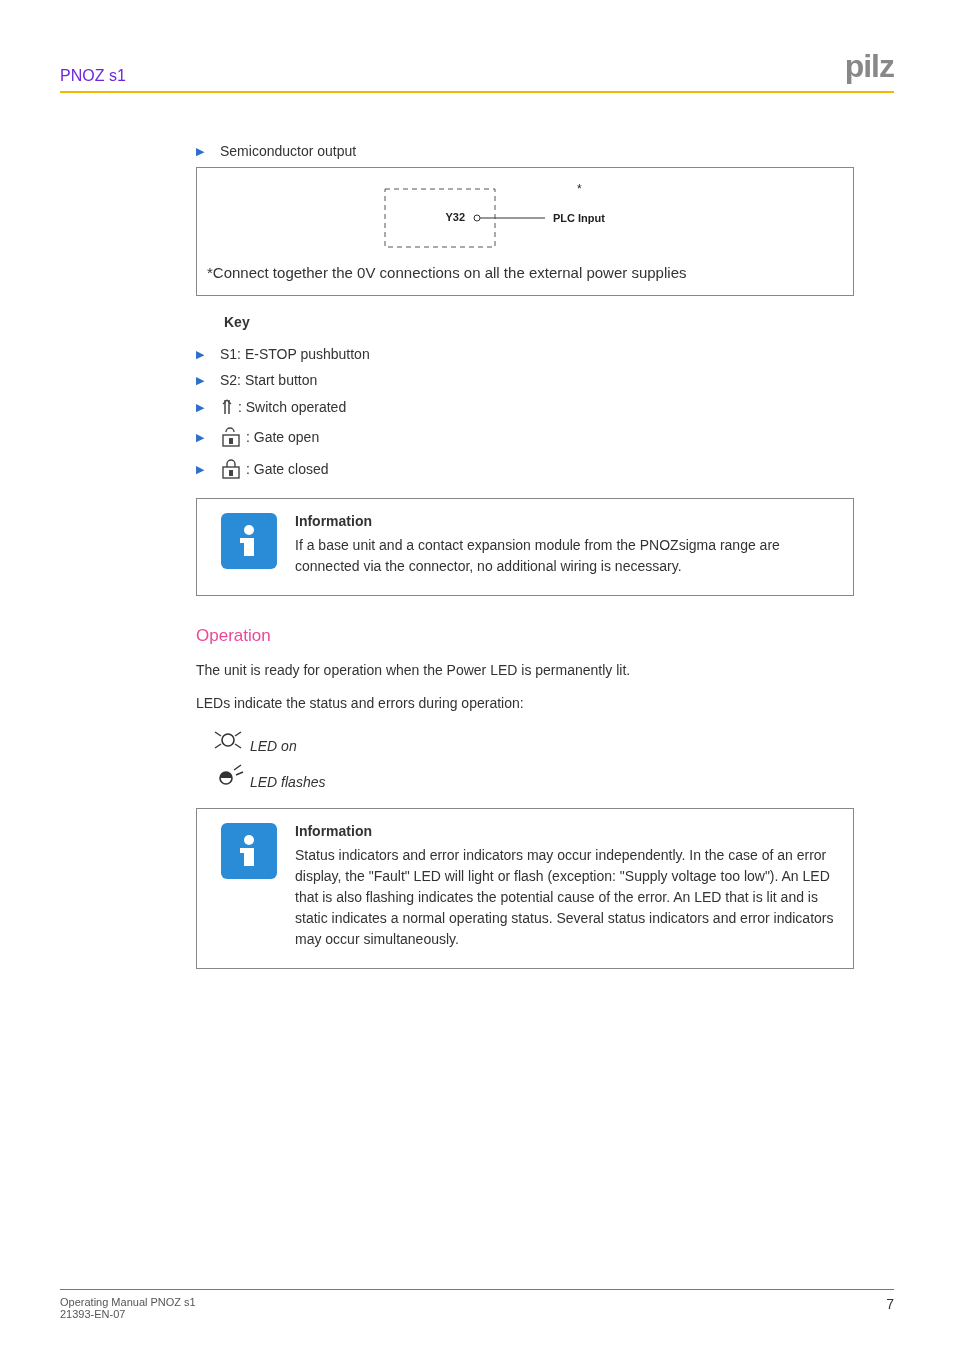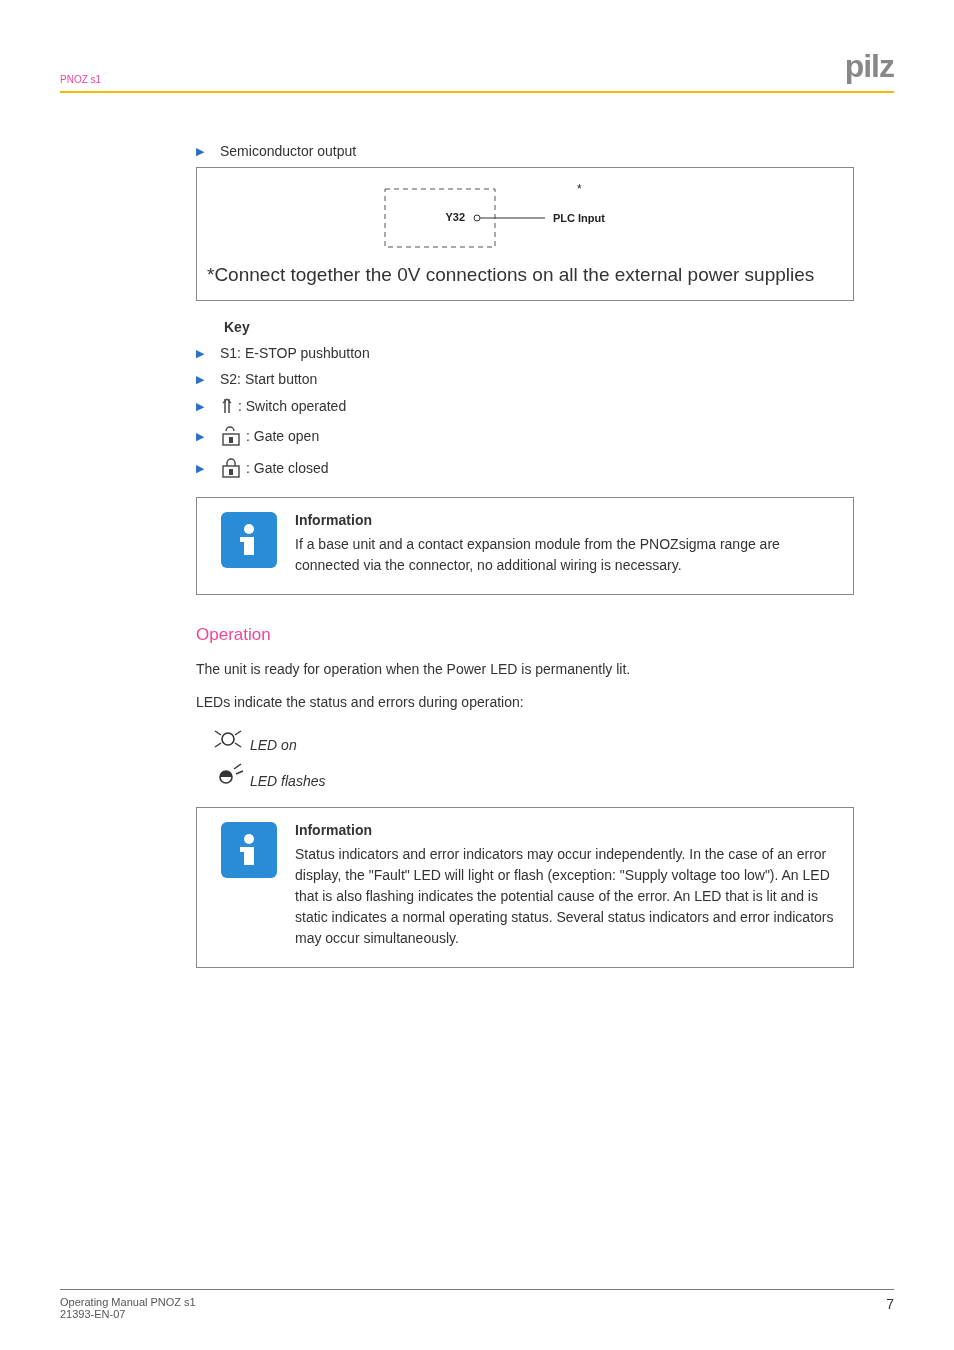--- a/index.html
+++ b/index.html
@@ -14,41 +14,41 @@
     padding: 48px 60px 30px 60px;
   }
   .header {
     display: flex;
     justify-content: space-between;
     align-items: flex-end;
     border-bottom: 2px solid #f5b800;
     padding-bottom: 6px;
     margin-bottom: 50px;
   }
-  .header-left { font-size: 10px; color: #ec4899; }
+  .header-left { font-size: 16px; color: #6d28d9; }
   .logo { font-family: Arial, sans-serif; font-weight: bold; font-size: 32px; color: #888; letter-spacing: -1px; }
   .logo .dot { color: #888; }
   .content { margin-left: 136px; margin-right: 40px; }
   .bullet-row { display: flex; align-items: center; margin-bottom: 8px; }
   .tri { color: #2a6fc9; font-size: 11px; margin-right: 14px; width: 10px; }
   .bordered-box {
     border: 1px solid #888;
     padding: 10px 8px 14px 8px;
     margin-top: 6px;
     margin-bottom: 18px;
   }
   .diagram-area {
     display: flex;
     justify-content: center;
     align-items: center;
     height: 80px;
     position: relative;
   }
-  .note-text { font-size: 19px; margin-top: 6px; padding-left: 2px; }
-  .key-title { font-weight: bold; margin-bottom: 10px; margin-top: 4px; padding-left: 28px; }
+  .note-text { font-size: 15px; margin-top: 6px; padding-left: 2px; }
+  .key-title { font-weight: bold; margin-bottom: 16px; margin-top: 4px; padding-left: 28px; }
   .key-list .bullet-row { margin-bottom: 10px; }
   .icon-slot { display: inline-flex; align-items: center; margin-right: 4px; }
   .info-box {
     border: 1px solid #888;
     display: flex;
     padding: 14px 12px 18px 24px;
     margin-top: 18px;
     margin-bottom: 24px;
   }
   .info-icon {

